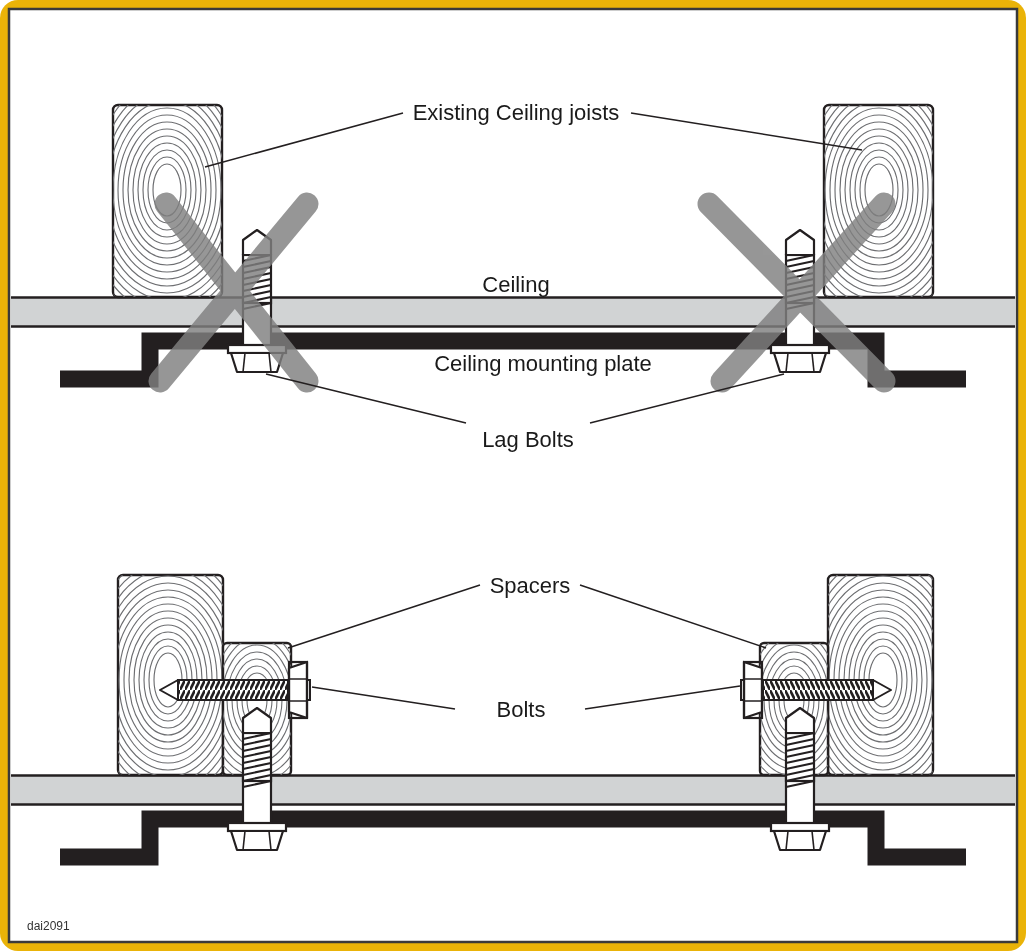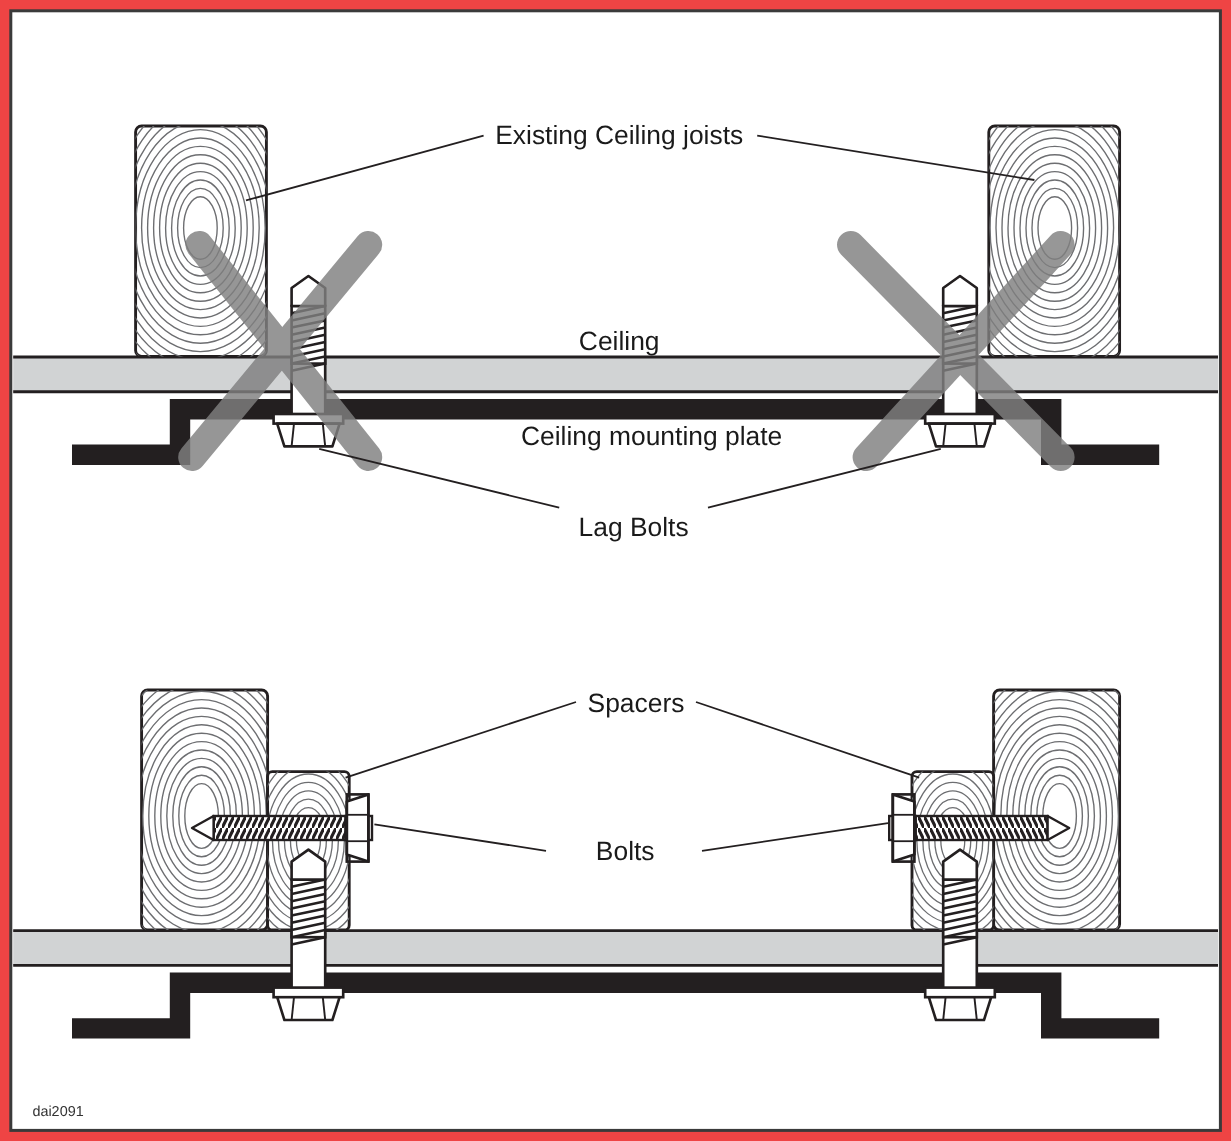--- a/index.html
+++ b/index.html
@@ -7,22 +7,23 @@
     padding: 0;
     background: #ffffff;
   }
   body {
     font-family: "Liberation Sans", sans-serif;
   }
   #stage {
     position: relative;
     width: 1026px;
     height: 951px;
-    background: #ef4444;
+    background: #eab308;
     overflow: hidden;
+    border-radius: 18px;
   }
   #stage svg {
     display: block;
   }
   .lbl {
     font-family: "Liberation Sans", sans-serif;
     font-size: 22px;
     fill: #1a1a1a;
   }
   .lbl-small {

